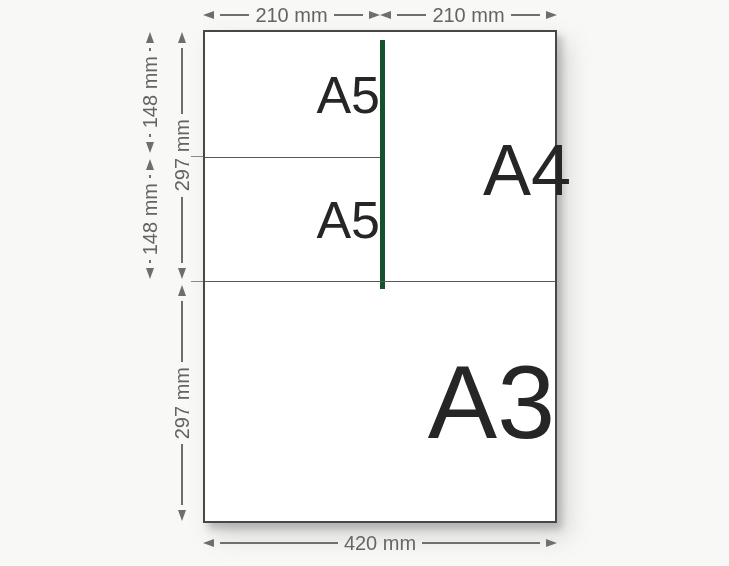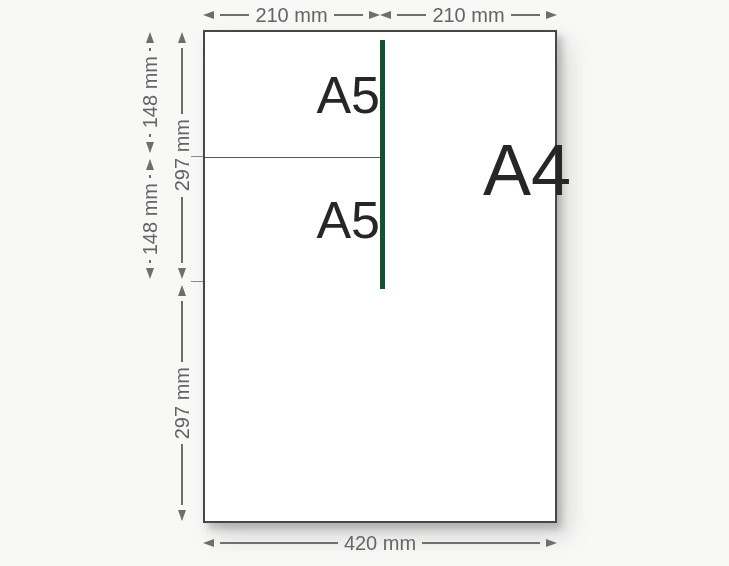--- a/index.html
+++ b/index.html
@@ -173,15 +173,18 @@
   <div class="sheet">
     <div class="cell cell-a5-top">
       <span class="paper-label">A5</span>
     </div>
     <div class="cell cell-a5-bottom">
       <span class="paper-label">A5</span>
     </div>
     <div class="cell cell-a4">
       <span class="paper-label">A4</span>
     </div>
+    <div class="cell cell-a3">
+      <span class="paper-label">A3</span>
+    </div>
   </div>
 
 </div>
 
 </body></html>

